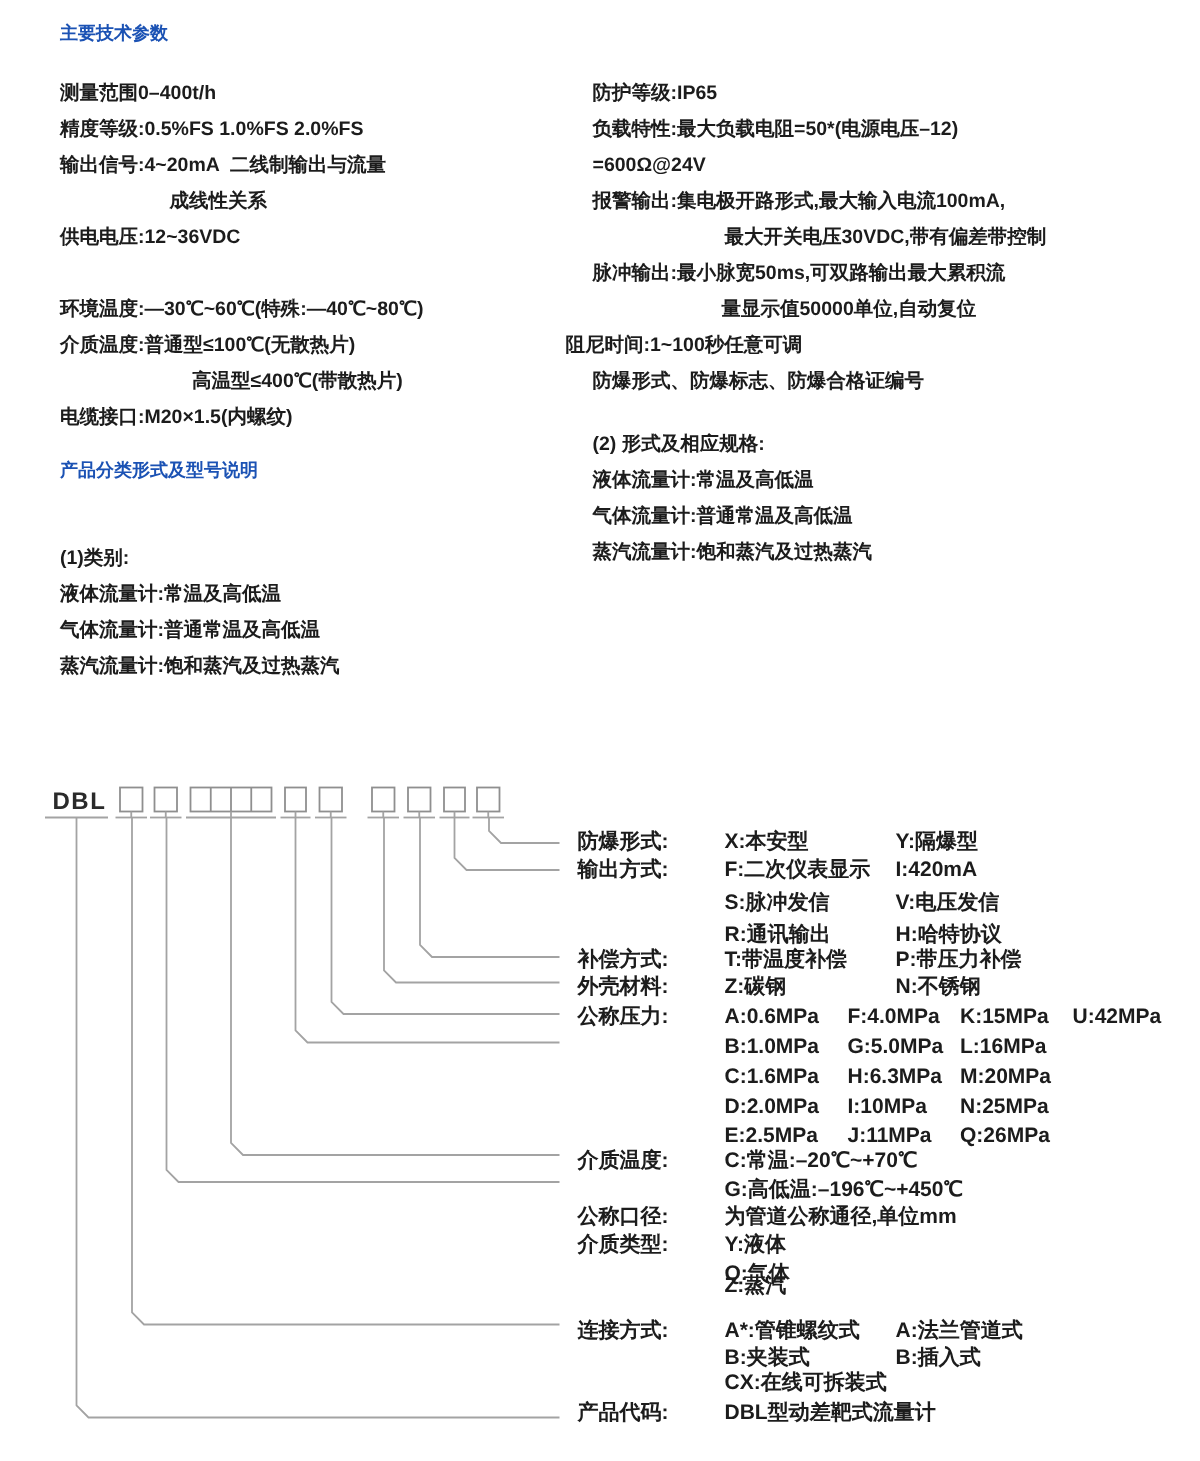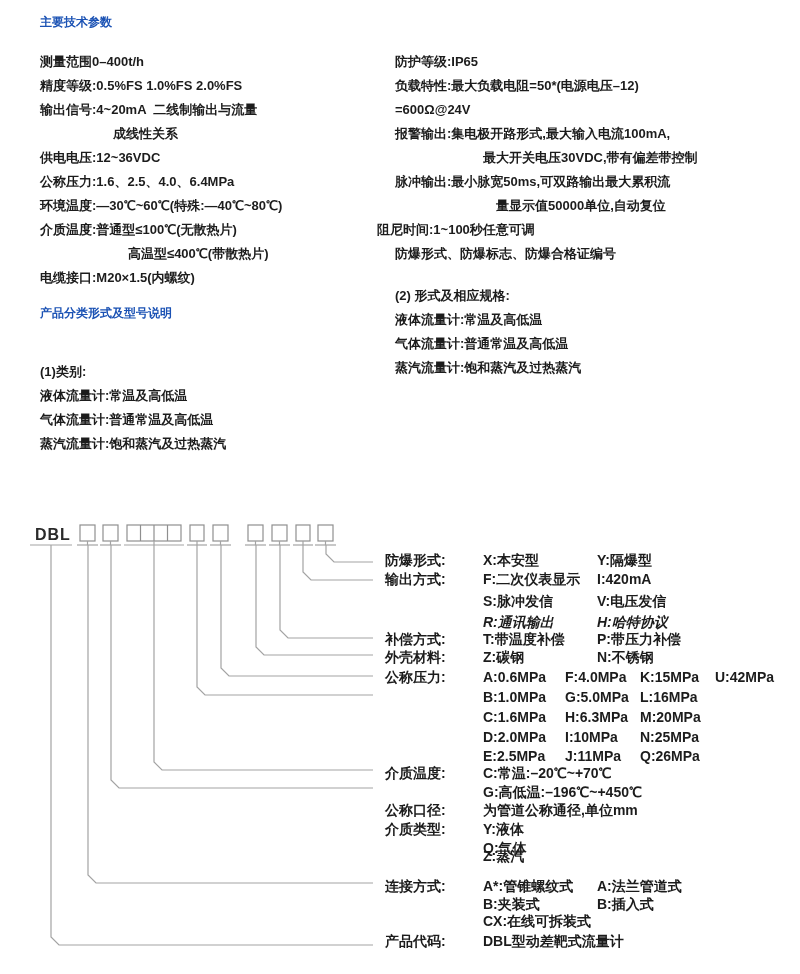--- a/index.html
+++ b/index.html
@@ -72,52 +72,51 @@
   </svg>
 
   <div class="h" style="top:14px;left:40px;">主要技术参数</div>
   <div class="h" style="top:305px;left:40px;">产品分类形式及型号说明</div>
 
   <div class="tl" style="top:54px;left:40px;">测量范围0–400t/h</div>
   <div class="tl" style="top:78px;left:40px;">精度等级:0.5%FS 1.0%FS 2.0%FS</div>
   <div class="tl" style="top:102px;left:40px;">输出信号:4~20mA  二线制输出与流量</div>
   <div class="tl" style="top:126px;left:113px;">成线性关系</div>
   <div class="tl" style="top:150px;left:40px;">供电电压:12~36VDC</div>
-  <div class="tl" style="top:174px;left:40px;">公称压力:1.6、2.5、4.0、6.4MPa</div>
   <div class="tl" style="top:198px;left:40px;">环境温度:—30℃~60℃(特殊:—40℃~80℃)</div>
   <div class="tl" style="top:222px;left:40px;">介质温度:普通型≤100℃(无散热片)</div>
   <div class="tl" style="top:246px;left:128px;">高温型≤400℃(带散热片)</div>
   <div class="tl" style="top:270px;left:40px;">电缆接口:M20×1.5(内螺纹)</div>
 
   <div class="tl" style="top:54px;left:395px;">防护等级:IP65</div>
   <div class="tl" style="top:78px;left:395px;">负载特性:最大负载电阻=50*(电源电压–12)</div>
   <div class="tl" style="top:102px;left:395px;">=600Ω@24V</div>
   <div class="tl" style="top:126px;left:395px;">报警输出:集电极开路形式,最大输入电流100mA,</div>
   <div class="tl" style="top:150px;left:483px;">最大开关电压30VDC,带有偏差带控制</div>
   <div class="tl" style="top:174px;left:395px;">脉冲输出:最小脉宽50ms,可双路输出最大累积流</div>
-  <div class="tl" style="top:198px;left:481px;margin-left:15px;">量显示值50000单位,自动复位</div>
+  <div class="tl" style="top:198px;left:481px;">量显示值50000单位,自动复位</div>
   <div class="tl" style="top:222px;left:377px;">阻尼时间:1~100秒任意可调</div>
   <div class="tl" style="top:246px;left:395px;">防爆形式、防爆标志、防爆合格证编号</div>
 
   <div class="tl" style="top:288px;left:395px;">(2) 形式及相应规格:</div>
   <div class="tl bold" style="top:312px;left:395px;">液体流量计:常温及高低温</div>
   <div class="tl bold" style="top:336px;left:395px;">气体流量计:普通常温及高低温</div>
   <div class="tl bold" style="top:360px;left:395px;">蒸汽流量计:饱和蒸汽及过热蒸汽</div>
 
   <div class="tl" style="top:364px;left:40px;">(1)类别:</div>
   <div class="tl" style="top:388px;left:40px;">液体流量计:常温及高低温</div>
   <div class="tl" style="top:412px;left:40px;">气体流量计:普通常温及高低温</div>
   <div class="tl" style="top:436px;left:40px;">蒸汽流量计:饱和蒸汽及过热蒸汽</div>
 
   <div class="dbl" style="top:526px;left:35px;">DBL</div>
 
   <div class="drow" style="top:553px;"><span class="dlabel">防爆形式:</span><span class="w114">X:本安型</span><span>Y:隔爆型</span></div>
   <div class="drow" style="top:572px;"><span class="dlabel">输出方式:</span><span class="w114">F:二次仪表显示</span><span>I:420mA</span></div>
   <div class="drow" style="top:594px;"><span class="dlabel"></span><span class="w114">S:脉冲发信</span><span>V:电压发信</span></div>
-  <div class="drow" style="top:615px;font-style:italic;"><span class="dlabel"></span><span class="w114">R:通讯输出</span><span>H:哈特协议</span></div>
+  <div class="drow" style="top:615px;"><span class="dlabel"></span><span class="w114">R:通讯输出</span><span>H:哈特协议</span></div>
   <div class="drow" style="top:632px;"><span class="dlabel">补偿方式:</span><span class="w114">T:带温度补偿</span><span>P:带压力补偿</span></div>
   <div class="drow" style="top:650px;"><span class="dlabel">外壳材料:</span><span class="w114">Z:碳钢</span><span>N:不锈钢</span></div>
   <div class="drow" style="top:670px;"><span class="dlabel">公称压力:</span><span class="w82">A:0.6MPa</span><span class="w85">F:4.0MPa</span><span class="w85">K:15MPa</span><span>U:42MPa</span></div>
   <div class="drow" style="top:690px;"><span class="dlabel"></span><span class="w82">B:1.0MPa</span><span class="w85">G:5.0MPa</span><span>L:16MPa</span></div>
   <div class="drow" style="top:710px;"><span class="dlabel"></span><span class="w82">C:1.6MPa</span><span class="w85">H:6.3MPa</span><span>M:20MPa</span></div>
   <div class="drow" style="top:730px;"><span class="dlabel"></span><span class="w82">D:2.0MPa</span><span class="w85">I:10MPa</span><span>N:25MPa</span></div>
   <div class="drow" style="top:749px;"><span class="dlabel"></span><span class="w82">E:2.5MPa</span><span class="w85">J:11MPa</span><span>Q:26MPa</span></div>
   <div class="drow" style="top:766px;"><span class="dlabel">介质温度:</span><span>C:常温:–20℃~+70℃</span></div>
   <div class="drow" style="top:785px;"><span class="dlabel"></span><span>G:高低温:–196℃~+450℃</span></div>
   <div class="drow" style="top:803px;"><span class="dlabel">公称口径:</span><span>为管道公称通径,单位mm</span></div>

